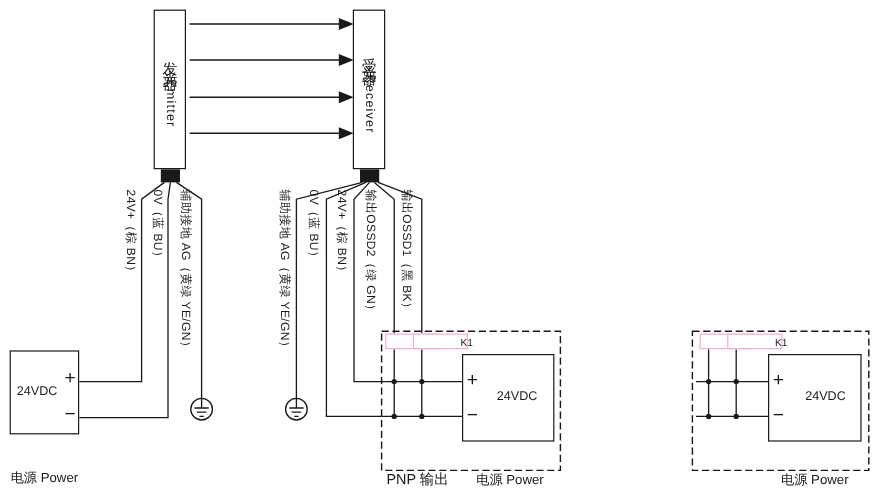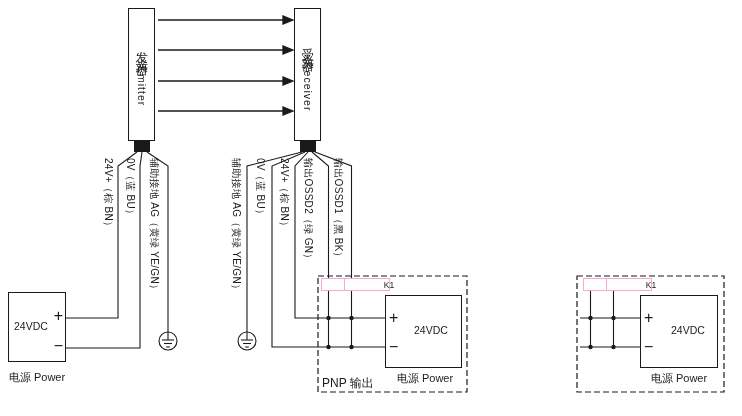--- a/index.html
+++ b/index.html
@@ -23,21 +23,21 @@
   }
   
   .relay-box{
     position:absolute;width:15px;height:13px;box-sizing:border-box;border:1px solid #f9a8d4;
     background:#fff;font-size:8.5px;display:flex;align-items:center;justify-content:center;padding-left:44px;
   }
   
   .power-box{position:absolute;box-sizing:border-box;border:1.5px solid #1a1a1a;background:#fff;}
   .power-box .term{position:absolute;font-size:16px;line-height:16px;}
   .power-box .vlabel{position:absolute;font-size:10.5px;line-height:13px;}
-  .caption{position:absolute;font-size:11px;line-height:14px;text-align:center;}
+  .caption{position:absolute;font-size:11px;line-height:14px;text-align:center;margin-top:22px;}
   .section-title{position:absolute;font-size:12px;line-height:15px;}
 </style>
 </head>
 <body>
 
 <div class="stage">
 
   <svg width="742" height="416" viewBox="0 0 742 416">
 
     <rect x="318" y="276" width="149" height="116" fill="none" stroke="#1a1a1a" stroke-width="1.2" stroke-dasharray="6 3"></rect>
@@ -151,21 +151,21 @@
     <span class="vlabel" style="left:5px;top:27px;">24VDC</span>
   </div>
   <div class="caption" style="left:5px;top:370px;width:64px;">电源 Power</div>
 
   <div class="power-box" style="left:385px;top:295px;width:77px;height:73px;">
     <span class="term" style="left:3px;top:14px;">+</span>
     <span class="term" style="left:3px;top:43px;">−</span>
     <span class="vlabel" style="left:28px;top:28px;">24VDC</span>
   </div>
   <div class="caption" style="left:388px;top:371px;width:74px;">电源 Power</div>
-  <div class="section-title" style="left:322px;top:376px;">PNP 输出</div>
+  <div class="section-title" style="left:322px;top:392px;">PNP 输出</div>
 
   <div class="power-box" style="left:640px;top:295px;width:78px;height:73px;">
     <span class="term" style="left:3px;top:14px;">+</span>
     <span class="term" style="left:3px;top:43px;">−</span>
     <span class="vlabel" style="left:30px;top:28px;">24VDC</span>
   </div>
   <div class="caption" style="left:641px;top:371px;width:76px;">电源 Power</div>
 
 </div>
 

